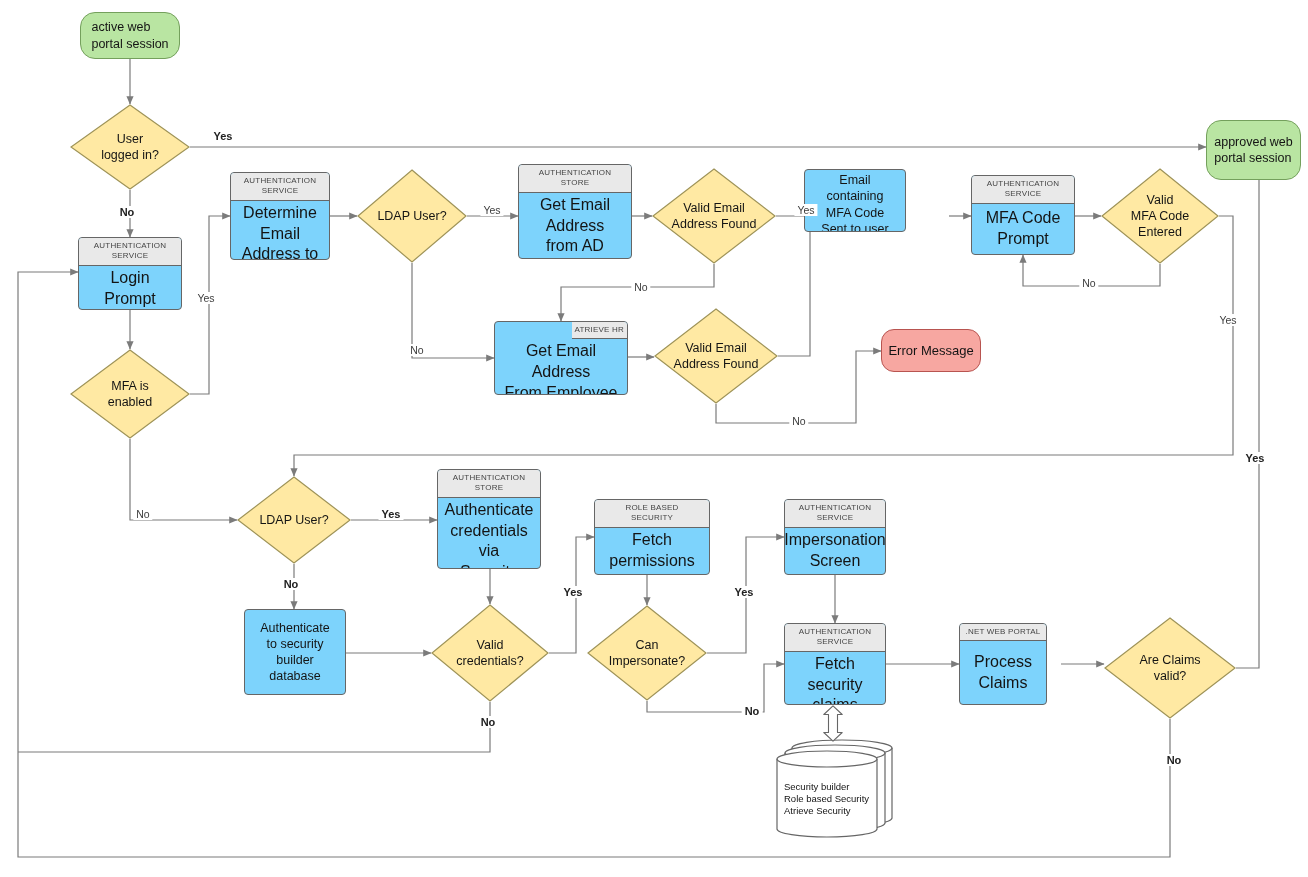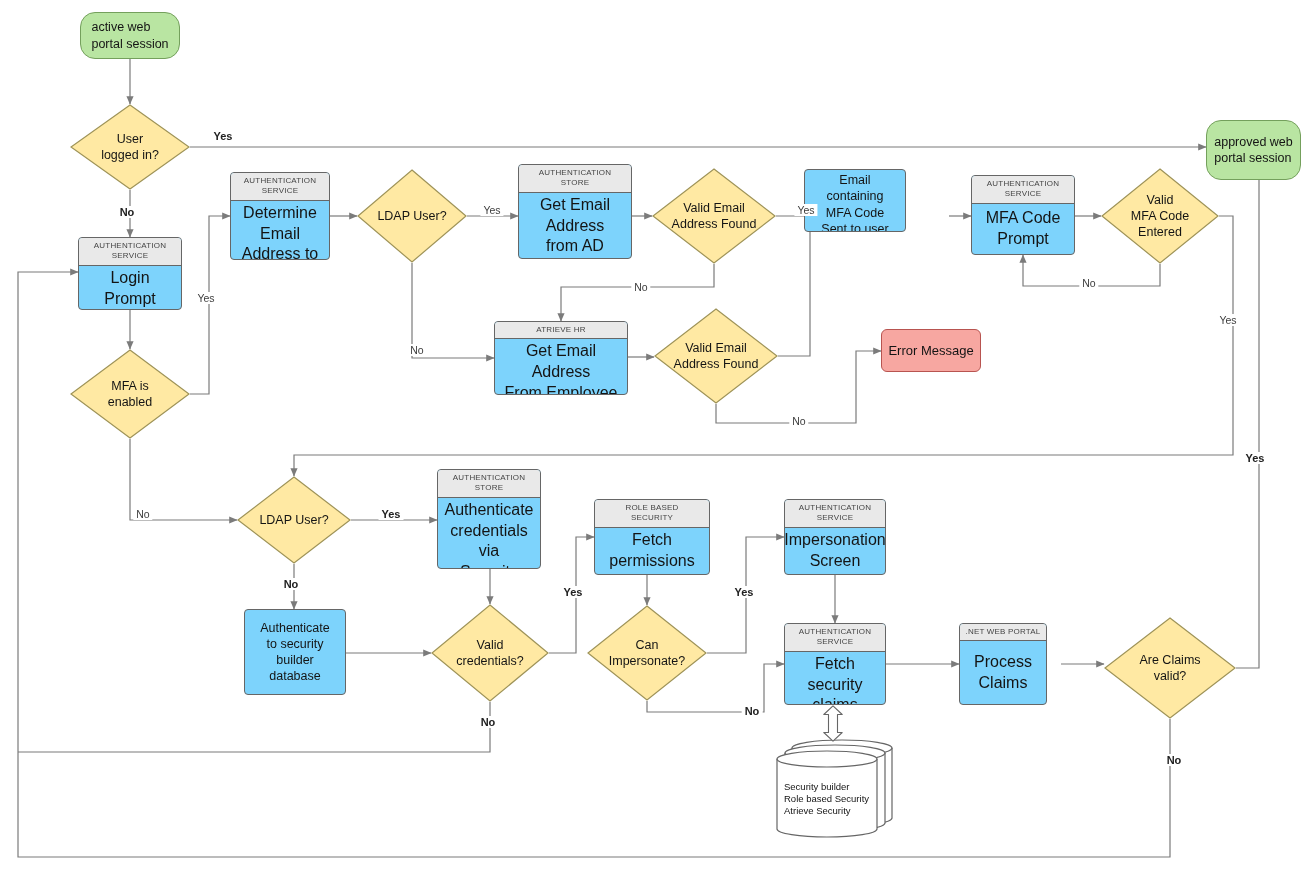--- a/index.html
+++ b/index.html
@@ -5,21 +5,21 @@
 <style>
   html,body { margin:0; padding:0; background:#ffffff; font-family:"Liberation Sans", sans-serif; }
   #stage { position:relative; background:#ffffff; overflow:hidden; }
   .edges { position:absolute; left:0; top:0; }
   .node { position:absolute; box-sizing:border-box; }
   .proc { background:#7dd3fc; border:1px solid #666666; border-radius:4px; display:flex; flex-direction:column; overflow:hidden; }
   .proc .hdr { background:#e9e9e9; border-bottom:1px solid #666666; font-size:8px; line-height:1.3; color:#454545; text-align:center; padding:3px 3px; letter-spacing:.2px; white-space:pre-line; }
   .proc .bdy { flex:1; display:flex; align-items:center; justify-content:center; text-align:center; font-size:16px; line-height:1.3; color:#141414; padding:2px 4px; white-space:pre-line; }
   .proc.plain .bdy { font-size:12.5px; }
   .terminal { background:#b9e5a2; border:1px solid #74a05c; border-radius:15px; display:flex; align-items:center; justify-content:center; text-align:left; font-size:12.5px; line-height:1.3; color:#141414; padding:3px 6px; white-space:pre-line; }
-  .error-node { background:#f7a7a1; border:1px solid #b85450; border-radius:6px; display:flex; align-items:center; justify-content:center; text-align:center; font-size:13px; color:#141414; padding:3px 6px; white-space:pre-line; }
+  .error-node { background:#f7a7a1; border:1px solid #b85450; border-radius:13px; display:flex; align-items:center; justify-content:center; text-align:center; font-size:13px; color:#141414; padding:3px 6px; white-space:pre-line; }
   .decision .dlabel { position:absolute; inset:0; display:flex; align-items:center; justify-content:center; text-align:center; font-size:12.5px; line-height:1.3; color:#141414; white-space:pre-line; }
   .decision svg, .shape-svg { position:absolute; left:0; top:0; }
   .edge-label { position:absolute; transform:translate(-50%,-50%); background:#ffffff; font-size:10.5px; color:#3d3d3d; padding:0 3px; white-space:nowrap; }
   .edge-label.bold { font-weight:bold; color:#222222; font-size:11px; }
   .ds-text { position:absolute; left:8px; top:44px; font-size:9.5px; line-height:12px; color:#141414; text-align:left; }
 </style>
 </head>
 <body>
 
 <div id="stage" style="width: 1308px; height: 877px;">
@@ -126,21 +126,21 @@
 Prompt</div>
     </div>
     <div class="node decision" style="left: 1101px; top: 168px; width: 118px; height: 96px;">
       <svg width="118" height="96">
         <polygon points="59,1 117,48 59,95 1,48" fill="#ffe9a3" stroke="#9e9358" stroke-width="1.2"></polygon>
       </svg>
       <div class="dlabel">Valid
 MFA Code
 Entered</div>
     </div>
-    <div class="node proc" style="left: 494px; top: 321px; width: 134px; height: 74px;">
+    <div class="node proc" style="left: 494px; top: 321px; width: 134px; height: 74px; align-items: flex-end;">
       <div class="hdr">ATRIEVE HR</div>
       <div class="bdy">Get Email Address
 From Employee
 Record</div>
     </div>
     <div class="node decision" style="left: 654px; top: 308px; width: 124px; height: 96px;">
       <svg width="124" height="96">
         <polygon points="62,1 123,48 62,95 1,48" fill="#ffe9a3" stroke="#9e9358" stroke-width="1.2"></polygon>
       </svg>
       <div class="dlabel">Valid Email

